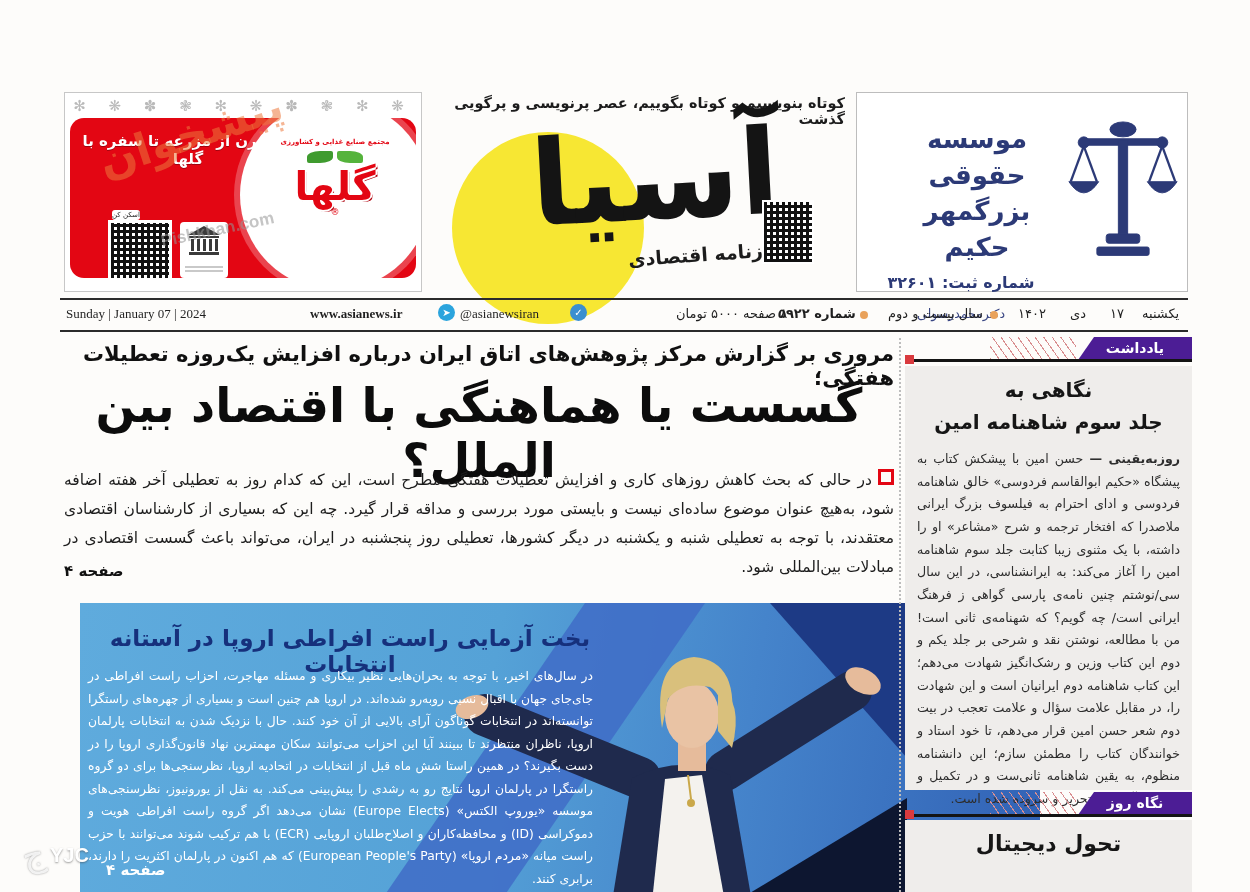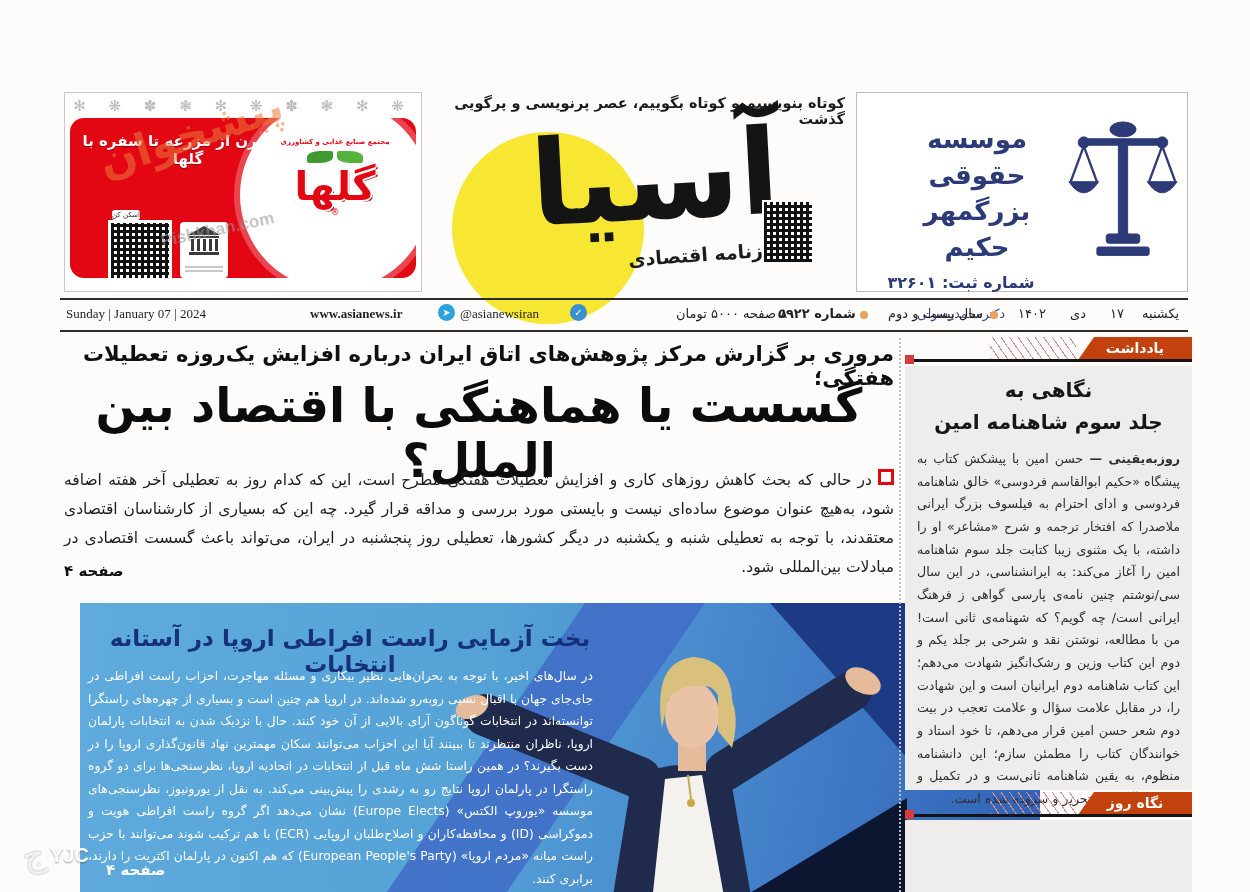--- a/index.html
+++ b/index.html
@@ -74,21 +74,21 @@
   #photo-body{left:8px;top:62px;width:505px;font-size:12.3px;line-height:1.83;color:#fff;text-align:justify;}
   #photo-pageref{left:26px;top:258px;font-size:15px;font-weight:bold;color:#fff;}
   #yjc{left:-46px;top:242px;display:flex;align-items:center;gap:6px;}
   #yjc-glyph{color:rgba(255,255,255,.85);font-size:34px;transform:rotate(-14deg);
              text-shadow:0 0 2px rgba(120,120,120,.8);}
   #yjc-text{color:#fff;font-weight:bold;font-size:20px;font-family:"Liberation Sans",sans-serif;
             text-shadow:0 1px 2px rgba(60,60,60,.5);}
 
   
   #divider{left:899px;top:338px;height:554px;border-left:2px dotted #bdbdbd;}
-  .label-red{width:114px;height:23px;background:#c2410c;color:#fff;font-size:14px;font-weight:bold;
+  .label-red{width:114px;height:23px;background:#4c1d95;color:#fff;font-size:14px;font-weight:bold;
              text-align:center;line-height:23px;clip-path:polygon(16px 0,100% 0,100% 100%,0 100%);}
   .hatch{width:86px;height:22px;background:repeating-linear-gradient(55deg,#d98e90 0 1px,transparent 1px 7px);}
   .black-rule{height:2.5px;background:#141414;}
   .red-sq{width:9px;height:9px;background:#d93a3e;}
   .gray-box{background:#efedeb;}
   #note-box{left:905px;top:366px;width:287px;height:424px;padding:8px 12px;box-sizing:border-box;}
   .note-title{text-align:center;font-size:20px;font-weight:bold;color:#161616;line-height:32px;}
   #note-body{margin-top:10px;font-size:12.6px;line-height:1.8;color:#2e2e2e;text-align:justify;}
   #note-pageref{font-size:14px;font-weight:bold;color:#111;margin-top:6px;}
   #day-box{left:905px;top:820px;width:287px;height:72px;padding-top:8px;box-sizing:border-box;}
@@ -228,15 +228,16 @@
     <div id="note-body"><b>روزبه‌یقینی — </b><span>حسن امین با پیشکش کتاب به پیشگاه «حکیم ابوالقاسم فردوسی» خالق شاهنامه فردوسی و ادای احترام به فیلسوف بزرگ ایرانی ملاصدرا که افتخار ترجمه و شرح «مشاعر» او را داشته، با یک مثنوی زیبا کتابت جلد سوم شاهنامه امین را آغاز می‌کند: به ایرانشناسی، در این سال سی/نوشتم چنین نامه‌ی پارسی گواهی ز فرهنگ ایرانی است/ چه گویم؟ که شهنامه‌ی ثانی است! من با مطالعه، نوشتن نقد و شرحی بر جلد یکم و دوم این کتاب وزین و رشک‌انگیز شهادت می‌دهم؛ این کتاب شاهنامه دوم ایرانیان است و این شهادت را، در مقابل علامت سؤال و علامت تعجب در بیت دوم شعر حسن امین قرار می‌دهم، تا خود استاد و خوانندگان کتاب را مطمئن سازم؛ این دانشنامه منظوم، به یقین شاهنامه ثانی‌ست و در تکمیل و تتمیم قرآن عجم تحریر و سروده شده است.</span></div>
     <div id="note-pageref">صفحه ۴</div>
   </div>
 
   <div class="abs hatch" style="left:990px;top:792px;"></div>
   <div class="abs label-red fa" style="left:1078px;top:792px;">نگاه روز</div>
   <div class="abs black-rule" style="left:905px;top:814px;width:287px;"></div>
   <div class="abs red-sq" style="left:905px;top:810px;"></div>
 
   <div class="abs gray-box fa" id="day-box">
+    <div class="day-title">تحول دیجیتال</div>
   </div>
 
 </div>
 
 </body></html>

